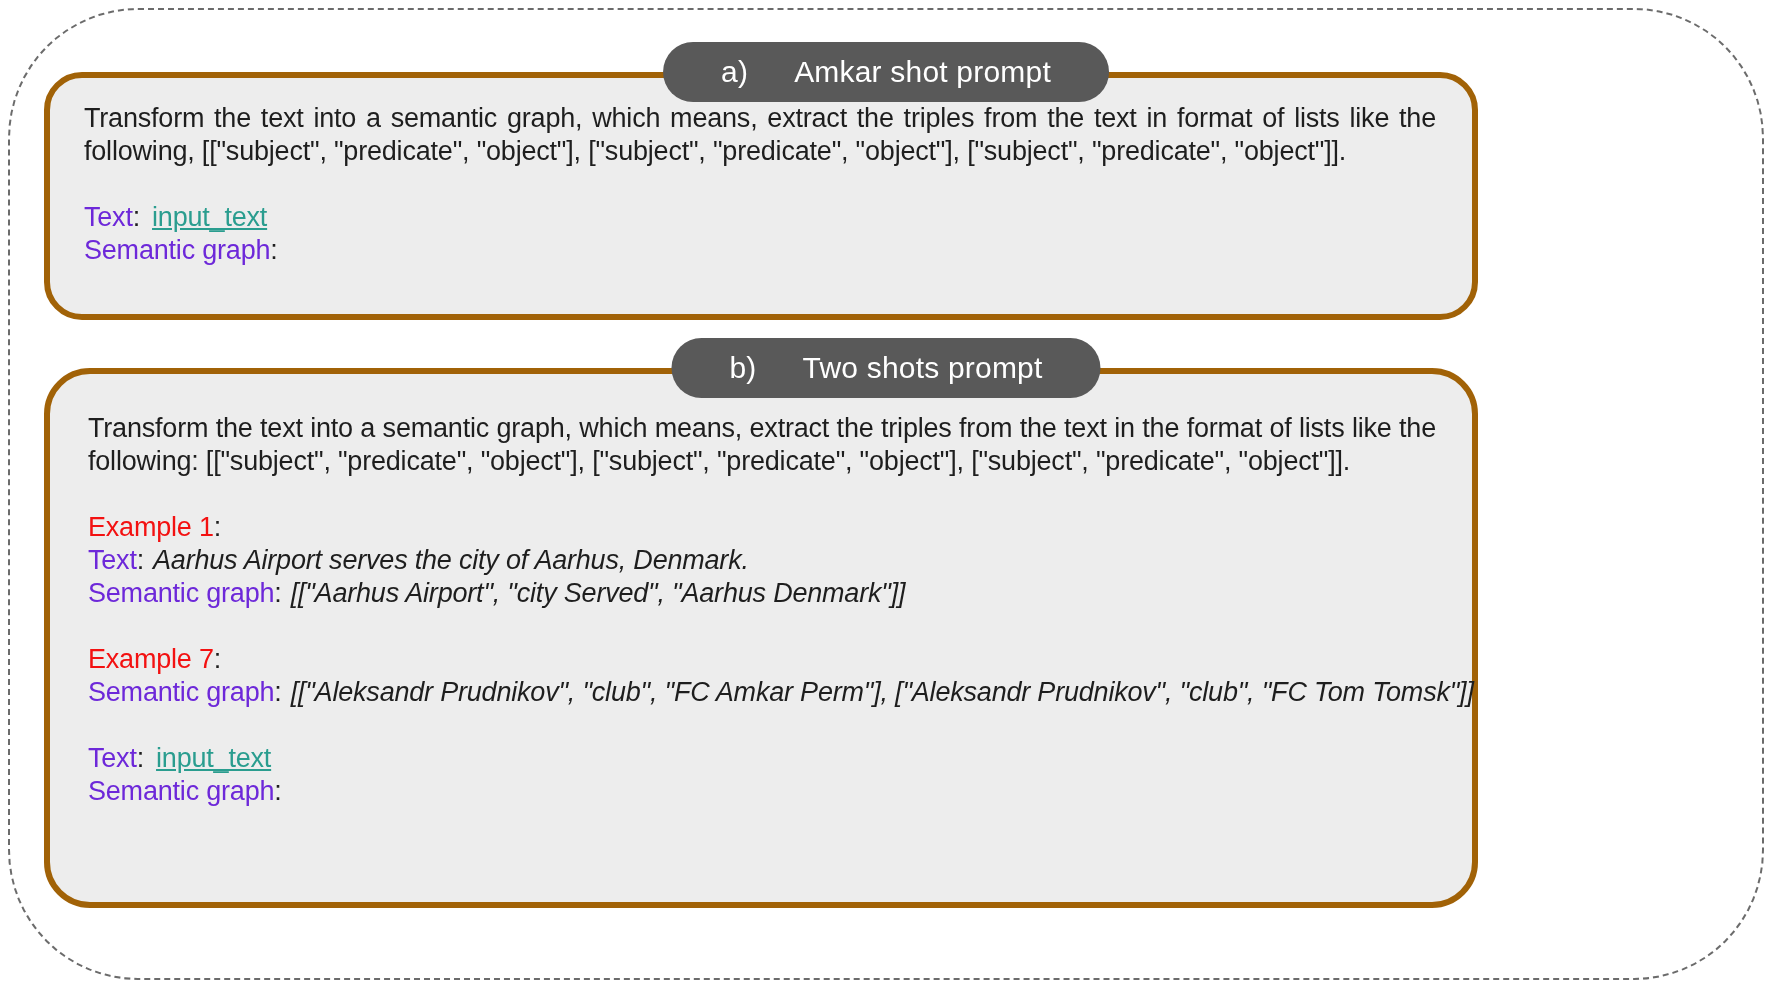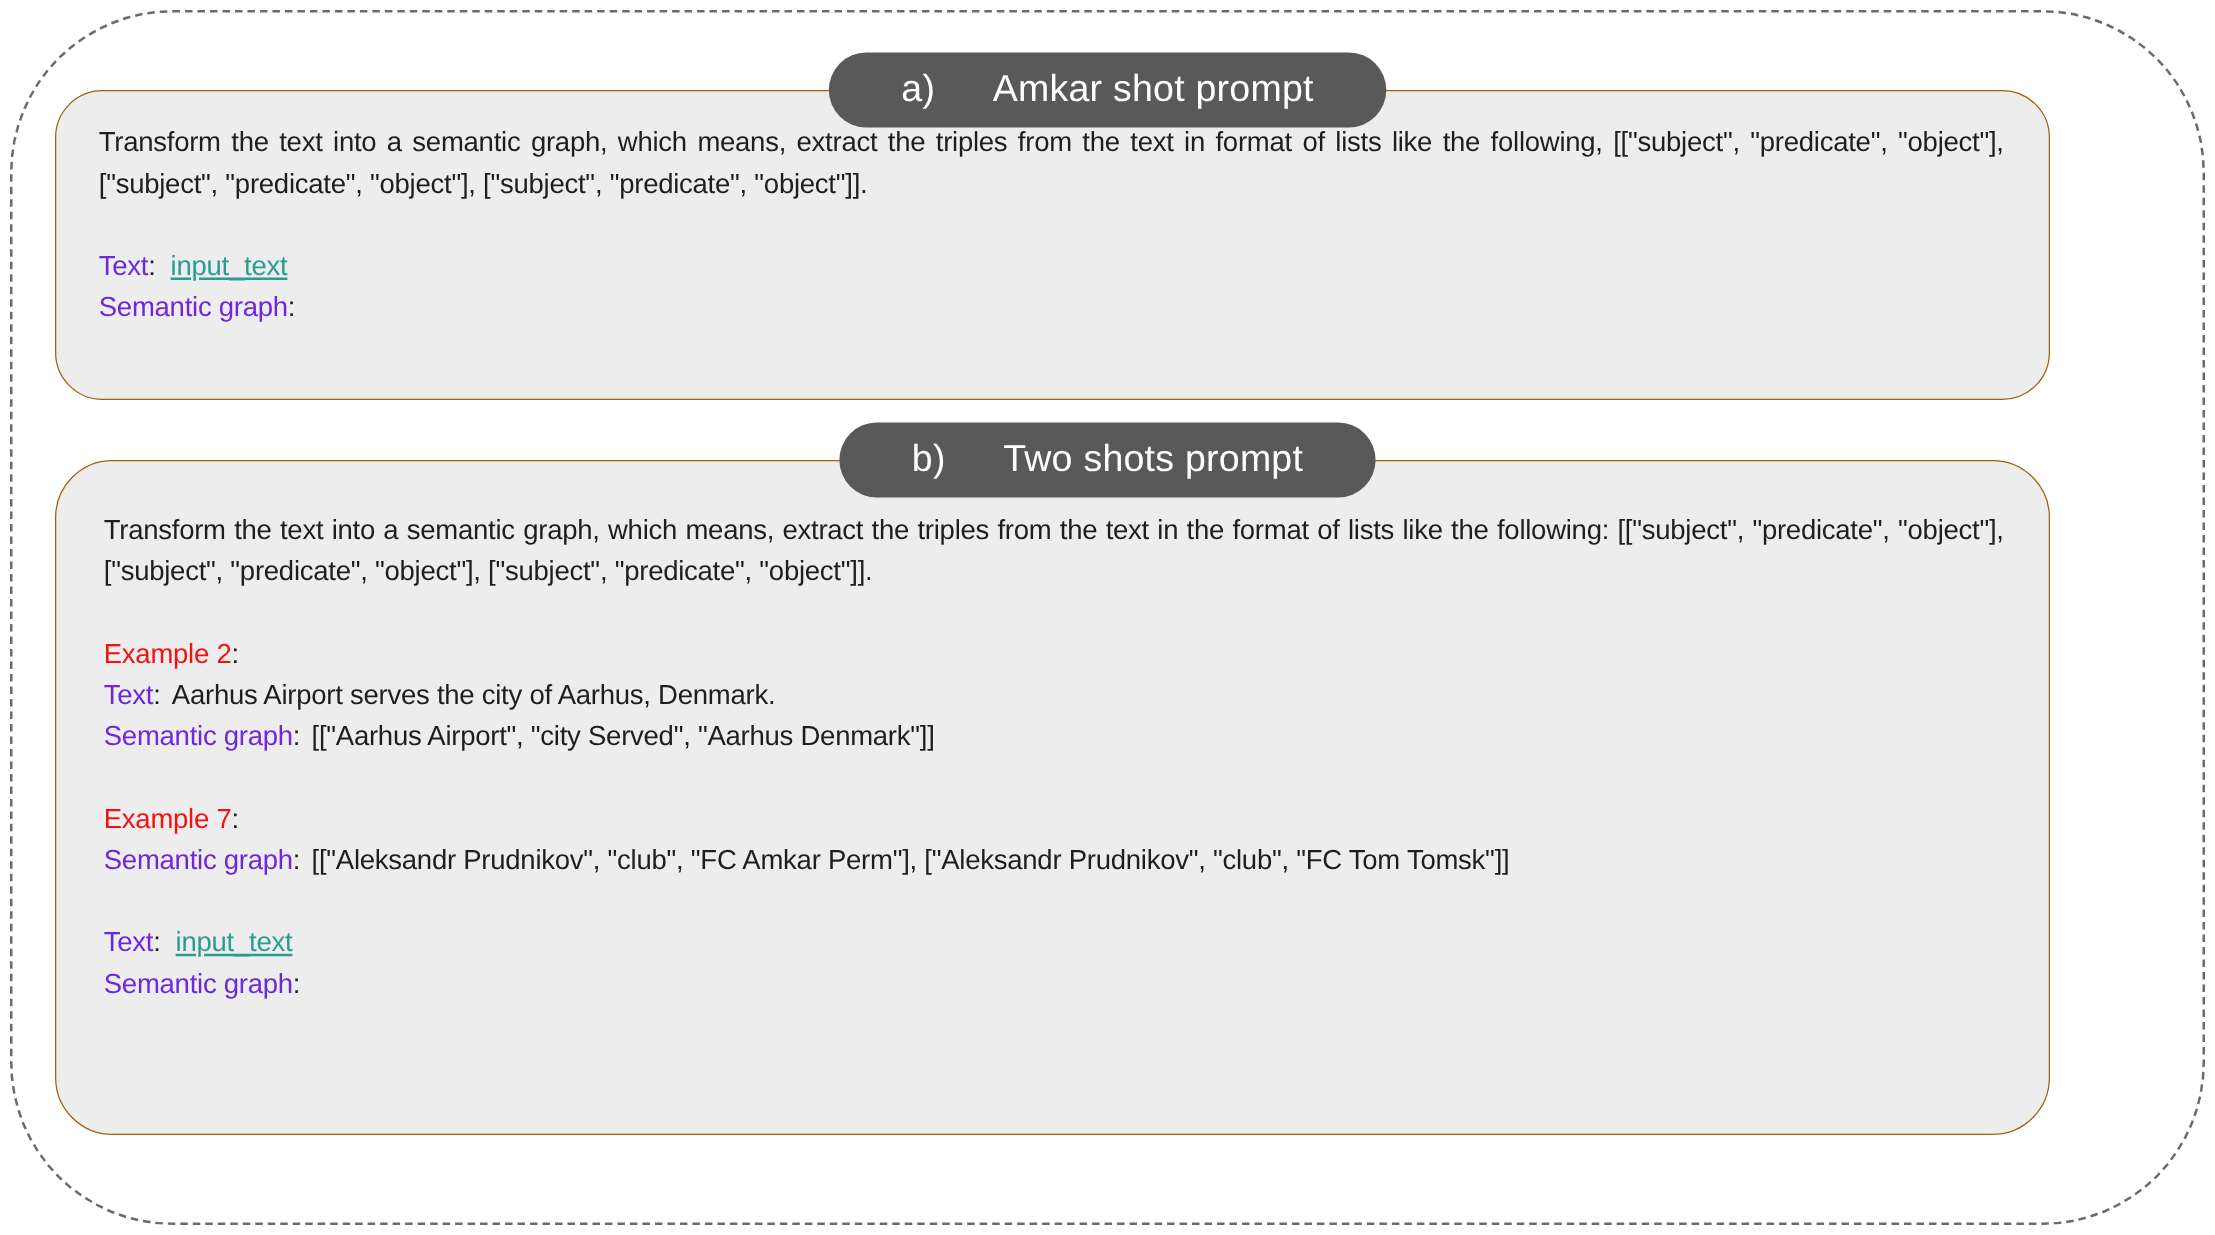--- a/index.html
+++ b/index.html
@@ -17,26 +17,26 @@
   }
   .outer-dashed {
     position: absolute;
     left: 8px; top: 8px; right: 8px; bottom: 8px;
     border: 2px dashed #6b6b6b;
     border-radius: 130px;
   }
   .panel {
     position: absolute;
     left: 44px;
-    width: 1596px;
+    width: 1434px;
     background: #ededed;
-    border: 1px solid #a16207;
+    border: 6px solid #a16207;
     box-sizing: border-box;
     color: #1e1e1e;
-    font-size: 22px;
+    font-size: 27px;
     letter-spacing: -0.2px;
     line-height: 33px;
   }
   .panel-a {
     top: 72px;
     height: 248px;
     border-radius: 38px;
     padding: 24px 36px 0 34px;
   }
   .panel-b {
@@ -69,21 +69,21 @@
     text-align: justify;
   }
   .line {
     margin: 0;
     white-space: nowrap;
   }
   .block { margin-bottom: 33px; }
   .lbl-blue { color: #6d28d9; }
   .lbl-red { color: #f31111; }
   .val-teal { color: #2a9d8f; margin-left: 12px; text-decoration: underline; }
-  .val-dark { color: #1e1e1e; margin-left: 9px; }
+  .val-dark { color: #1e1e1e; margin-left: 9px; font-style: italic; }
   .colon { color: #1e1e1e; }
 </style>
 </head>
 <body>
 
 <div class="canvas">
 
   <div class="outer-dashed"></div>
 
   <section class="panel panel-a">
@@ -94,21 +94,21 @@
 
   <div class="pill pill-a">
     <span>a)</span>
     <span>Amkar shot prompt</span>
   </div>
 
   <section class="panel panel-b">
     <p class="instruction">Transform the text into a semantic graph, which means, extract the triples from the text in the format of lists like the following: [["subject", "predicate", "object"], ["subject", "predicate", "object"], ["subject", "predicate", "object"]].</p>
 
     <div class="block">
-      <p class="line"><span class="lbl-red">Example 2</span><span class="colon">:</span></p>
+      <p class="line"><span class="lbl-red">Example 1</span><span class="colon">:</span></p>
       <p class="line"><span class="lbl-blue">Text</span><span class="colon">:</span><span class="val-dark">Aarhus Airport serves the city of Aarhus, Denmark.</span></p>
       <p class="line"><span class="lbl-blue">Semantic graph</span><span class="colon">:</span><span class="val-dark">[["Aarhus Airport", "city Served", "Aarhus Denmark"]]</span></p>
     </div>
 
     <div class="block">
       <p class="line"><span class="lbl-red">Example 7</span><span class="colon">:</span></p>
       <p class="line"><span class="lbl-blue">Semantic graph</span><span class="colon">:</span><span class="val-dark">[["Aleksandr Prudnikov", "club", "FC Amkar Perm"], ["Aleksandr Prudnikov", "club", "FC Tom Tomsk"]]</span></p>
     </div>
 
     <div>

